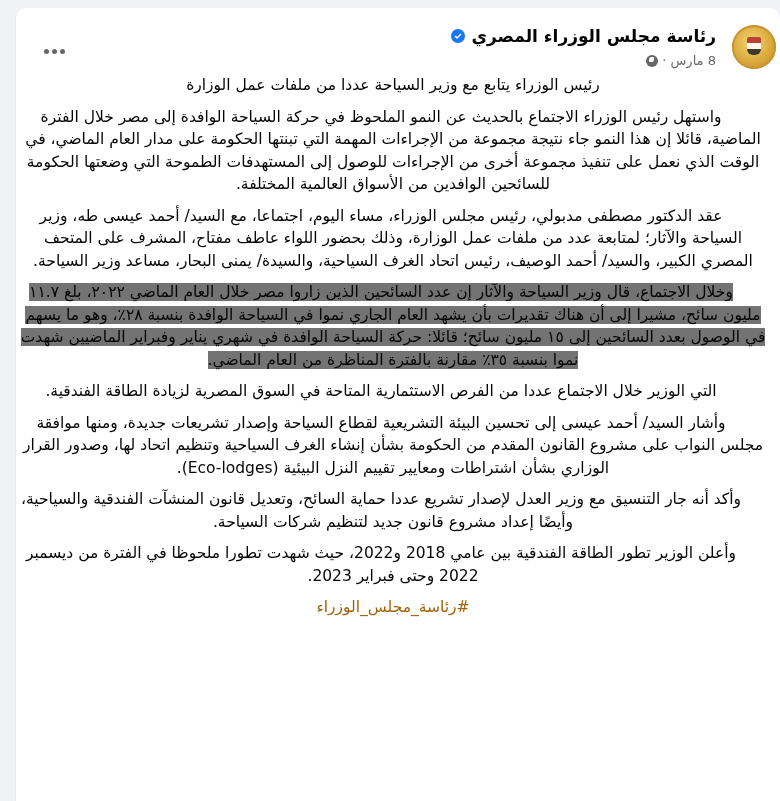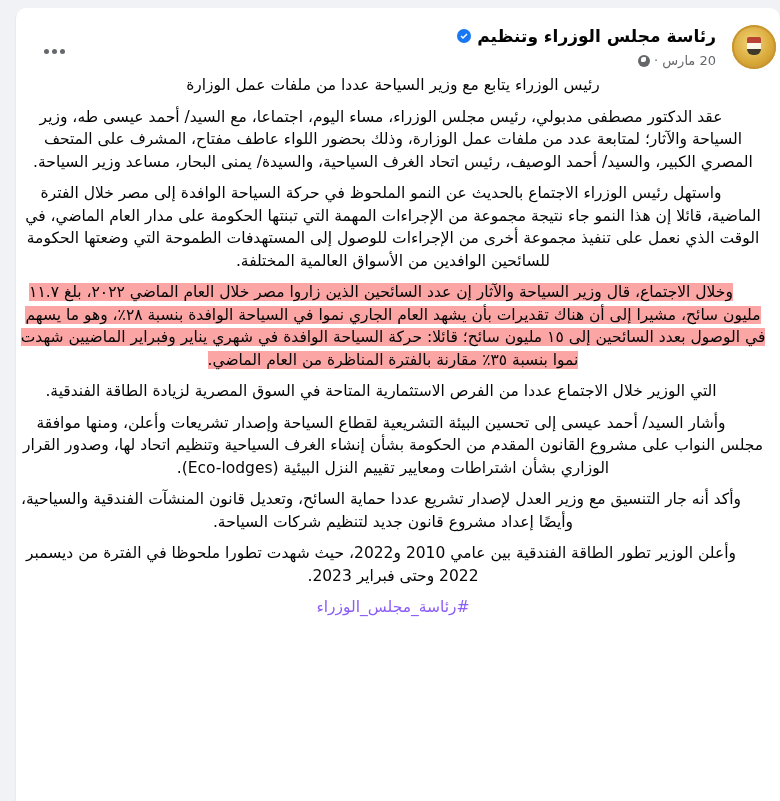--- a/index.html
+++ b/index.html
@@ -48,56 +48,56 @@
       content: ""; position: absolute; left: 3px; top: 2px; width: 5px; height: 5px;
       background: #fff; border-radius: 50% 20% 50% 20%;
     }
     .body {
       position: absolute; right: 14px; top: 66px; width: 746px;
       direction: rtl; text-align: center; color: #050505; font-size: 15.5px; line-height: 22.5px;
     }
     .body p { margin: 0 0 9px 0; }
     .title-line { margin: 0 0 10px 0; }
     .indent { text-indent: 24px; }
-    .hl { background: #fca5a5; }
-    .hashtag { color: #8b5cf6; cursor: pointer; text-decoration: none; }
+    .hl { background: #737373; }
+    .hashtag { color: #a16207; cursor: pointer; text-decoration: none; }
   </style>
 </head>
 <body>
 
 <div class="card">
   <div class="more-btn">
     <span></span>
     <span></span>
     <span></span>
   </div>
 
   <div class="avatar">
     <div class="emblem"></div>
   </div>
 
   <div class="author">
-    <span class="author-name">رئاسة مجلس الوزراء وتنظيم</span>
+    <span class="author-name">رئاسة مجلس الوزراء المصري</span>
     <span class="verified">
       <svg width="8" height="8" viewBox="0 0 8 8">
           <path d="M1 4 L3 6 L7 2" stroke="#fff" stroke-width="1.5" fill="none"></path>
         </svg>
     </span>
   </div>
 
   <div class="meta">
-    <span>20 مارس</span>
+    <span>8 مارس</span>
     <span>·</span>
     <span class="globe"></span>
   </div>
 
   <div class="body">
     <p class="title-line">رئيس الوزراء يتابع مع وزير السياحة عددا من ملفات عمل الوزارة</p>
+    <p class="indent">واستهل رئيس الوزراء الاجتماع بالحديث عن النمو الملحوظ في حركة السياحة الوافدة إلى مصر خلال الفترة الماضية، قائلا إن هذا النمو جاء نتيجة مجموعة من الإجراءات المهمة التي تبنتها الحكومة على مدار العام الماضي، في الوقت الذي نعمل على تنفيذ مجموعة أخرى من الإجراءات للوصول إلى المستهدفات الطموحة التي وضعتها الحكومة للسائحين الوافدين من الأسواق العالمية المختلفة.</p>
     <p class="indent">عقد الدكتور مصطفى مدبولي، رئيس مجلس الوزراء، مساء اليوم، اجتماعا، مع السيد/ أحمد عيسى طه، وزير السياحة والآثار؛ لمتابعة عدد من ملفات عمل الوزارة، وذلك بحضور اللواء عاطف مفتاح، المشرف على المتحف المصري الكبير، والسيد/ أحمد الوصيف، رئيس اتحاد الغرف السياحية، والسيدة/ يمنى البحار، مساعد وزير السياحة.</p>
-    <p class="indent">واستهل رئيس الوزراء الاجتماع بالحديث عن النمو الملحوظ في حركة السياحة الوافدة إلى مصر خلال الفترة الماضية، قائلا إن هذا النمو جاء نتيجة مجموعة من الإجراءات المهمة التي تبنتها الحكومة على مدار العام الماضي، في الوقت الذي نعمل على تنفيذ مجموعة أخرى من الإجراءات للوصول إلى المستهدفات الطموحة التي وضعتها الحكومة للسائحين الوافدين من الأسواق العالمية المختلفة.</p>
     <p class="indent"><span class="hl">وخلال الاجتماع، قال وزير السياحة والآثار إن عدد السائحين الذين زاروا مصر خلال العام الماضي ٢٠٢٢، بلغ ١١.٧ مليون سائح، مشيرا إلى أن هناك تقديرات بأن يشهد العام الجاري نموا في السياحة الوافدة بنسبة ٢٨٪، وهو ما يسهم في الوصول بعدد السائحين إلى ١٥ مليون سائح؛ قائلا: حركة السياحة الوافدة في شهري يناير وفبراير الماضيين شهدت نموا بنسبة ٣٥٪ مقارنة بالفترة المناظرة من العام الماضي.</span></p>
     <p class="indent">التي الوزير خلال الاجتماع عددا من الفرص الاستثمارية المتاحة في السوق المصرية لزيادة الطاقة الفندقية.</p>
-    <p class="indent">وأشار السيد/ أحمد عيسى إلى تحسين البيئة التشريعية لقطاع السياحة وإصدار تشريعات وأعلن، ومنها موافقة مجلس النواب على مشروع القانون المقدم من الحكومة بشأن إنشاء الغرف السياحية وتنظيم اتحاد لها، وصدور القرار الوزاري بشأن اشتراطات ومعايير تقييم النزل البيئية (Eco-lodges).</p>
+    <p class="indent">وأشار السيد/ أحمد عيسى إلى تحسين البيئة التشريعية لقطاع السياحة وإصدار تشريعات جديدة، ومنها موافقة مجلس النواب على مشروع القانون المقدم من الحكومة بشأن إنشاء الغرف السياحية وتنظيم اتحاد لها، وصدور القرار الوزاري بشأن اشتراطات ومعايير تقييم النزل البيئية (Eco-lodges).</p>
     <p class="indent">وأكد أنه جار التنسيق مع وزير العدل لإصدار تشريع عددا حماية السائح،  وتعديل قانون المنشآت الفندقية والسياحية، وأيضًا إعداد مشروع قانون جديد لتنظيم شركات السياحة.</p>
-    <p class="indent">وأعلن الوزير تطور الطاقة الفندقية بين عامي 2010 و2022، حيث شهدت تطورا ملحوظا في الفترة من ديسمبر 2022 وحتى فبراير 2023.</p>
+    <p class="indent">وأعلن الوزير تطور الطاقة الفندقية بين عامي 2018 و2022، حيث شهدت تطورا ملحوظا في الفترة من ديسمبر 2022 وحتى فبراير 2023.</p>
     <p><a class="hashtag">#رئاسة_مجلس_الوزراء</a></p>
   </div>
 </div>
 
 </body></html>

